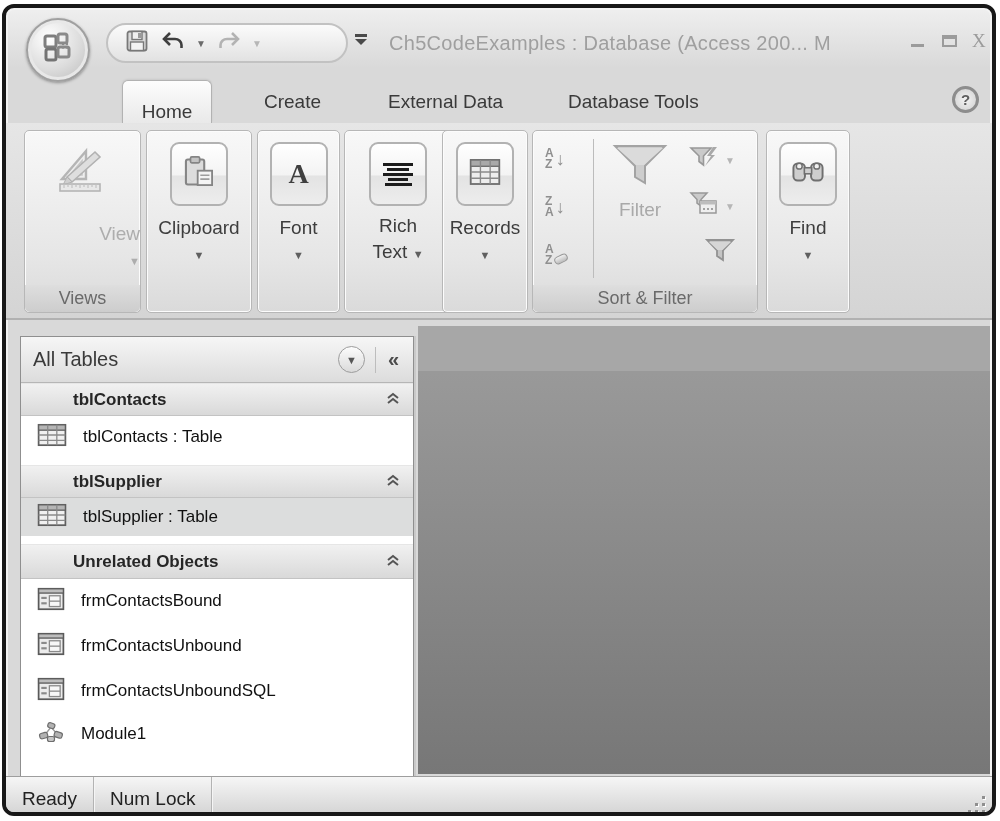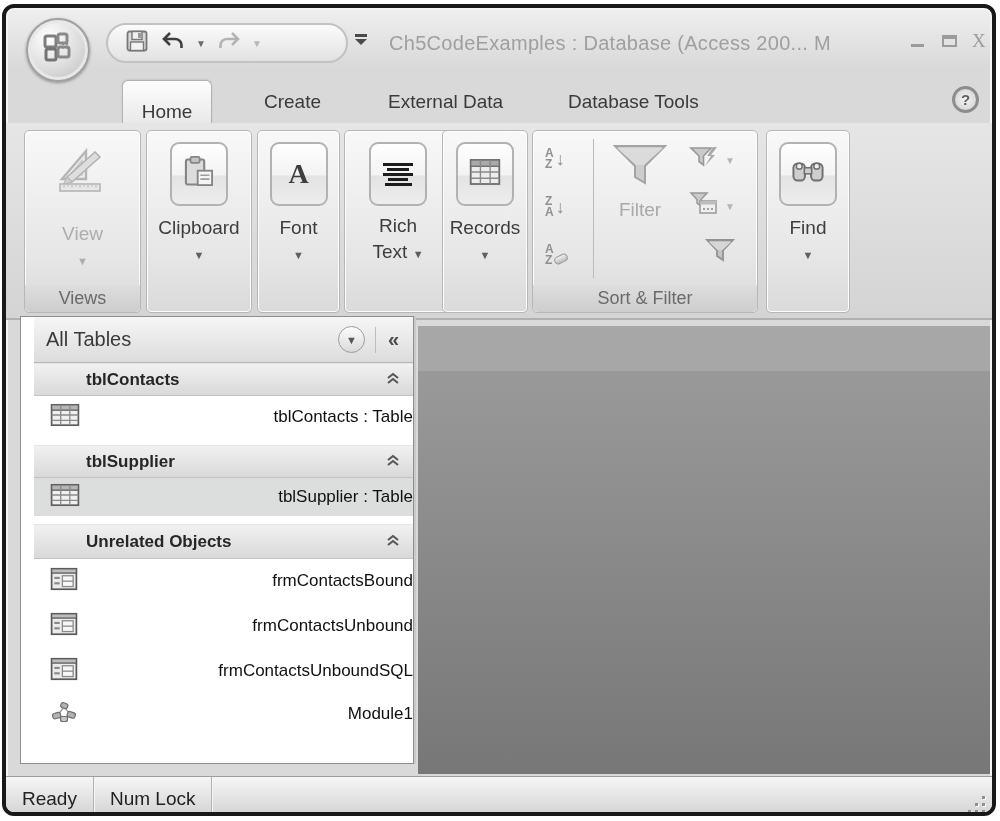--- a/index.html
+++ b/index.html
@@ -47,52 +47,52 @@
       background:linear-gradient(#f8f8f8,#e6e6e6 70%,#dadada);box-shadow:inset 0 0 0 1px #fcfcfc;}
   .group-caption{position:absolute;left:0;bottom:0;width:100%;height:27px;border-radius:0 0 5px 5px;
       background:linear-gradient(#dedede,#cdcdcd);display:flex;align-items:center;justify-content:center;
       font-size:18px;color:#6a6a6a;}
   .iconbox{position:absolute;left:50%;transform:translateX(-50%);top:11px;width:58px;height:64px;
       border:2px solid #b2b2b2;border-radius:9px;cursor:pointer;
       background:linear-gradient(#ffffff,#f3f3f3 52%,#e3e3e3 53%,#ededed);
       display:flex;align-items:center;justify-content:center;}
   .biglabel{position:absolute;left:0;top:86px;width:100%;text-align:center;font-size:19px;color:#3d3d3d;cursor:pointer;}
   .bigarrow{position:absolute;left:0;top:118px;width:100%;text-align:center;font-size:11px;color:#5f5f5f;cursor:pointer;}
-  .dis-t{color:#adadad !important;}
+  .dis-t{color:#adadad !important;text-align:right;}
   .align-lines span{display:block;height:3px;background:#1c1c1c;margin:2px auto;}
 
   
   .sf-sep{position:absolute;left:60px;top:8px;bottom:34px;width:1px;background:#bcbcbc;}
   .sort-btn{position:absolute;left:12px;width:44px;height:40px;display:flex;align-items:center;gap:2px;cursor:pointer;}
   .sort-letters{display:flex;flex-direction:column;font-size:12px;line-height:11px;font-weight:bold;color:#8f8f8f;
       font-family:"Liberation Serif",serif;}
   .sort-arrow{font-size:18px;color:#8f8f8f;line-height:18px;}
   .eraser{width:14px;height:8px;background:linear-gradient(#f0f0f0,#bdbdbd);border:1px solid #979797;border-radius:4px;
       transform:rotate(-25deg);margin-left:-2px;margin-top:8px;}
   .filter-big{position:absolute;left:70px;top:10px;width:74px;height:110px;text-align:center;cursor:default;}
   .filter-label{font-size:19px;color:#a9a9a9;margin-top:6px;}
   .sf-right{position:absolute;left:156px;top:6px;width:62px;}
   .sf-small{height:46px;display:flex;align-items:center;gap:4px;cursor:pointer;justify-content:flex-start;}
 
   
-  .navpane{position:absolute;left:14px;top:308px;width:394px;height:448px;background:#ffffff;
-      border:1px solid #8f8f8f;box-shadow:2px 0 0 #c9c9c9;padding-left:13px;}
+  .navpane{position:absolute;left:14px;top:328px;width:394px;height:448px;background:#ffffff;
+      border:1px solid #8f8f8f;box-shadow:2px 0 0 #c9c9c9;}
   .nav-header{height:46px;background:linear-gradient(#f6f6f6,#dcdcdc);border-bottom:1px solid #b6b6b6;
       display:flex;align-items:center;padding:0 12px;}
   .nav-title{font-size:20px;color:#3a3a3a;flex:1 1 auto;}
   .nav-drop{width:27px;height:27px;border-radius:50%;border:1px solid #9c9c9c;cursor:pointer;
       background:linear-gradient(#fcfcfc,#dadada);display:flex;align-items:center;justify-content:center;
       font-size:11px;color:#555;margin-right:10px;}
   .nav-vline{width:1px;height:26px;background:#bdbdbd;margin-right:10px;}
   .nav-shutter{font-size:20px;color:#4c4c4c;cursor:pointer;padding:0 2px;font-weight:bold;}
   .nav-group-header{height:33px;background:linear-gradient(#f1f1f1,#d9d9d9);border-top:1px solid #e6e6e6;
       border-bottom:1px solid #c3c3c3;display:flex;align-items:center;padding:0 12px;cursor:pointer;}
   .nav-group-title{font-size:17px;font-weight:bold;color:#262626;flex:1 1 auto;margin-left:40px;}
   .chev2{color:#555;}
-  .nav-item{height:41px;display:flex;align-items:center;padding-left:16px;background:#fff;cursor:pointer;justify-content:space-between;}
+  .nav-item{height:41px;display:flex;align-items:center;padding-left:16px;background:#fff;cursor:pointer;}
   .nav-item.selected{background:#dcdddd;}
   .nav-item .lbl{font-size:17px;color:#101010;margin-left:16px;}
   .nav-spacer{height:8px;background:#fff;}
 
   
   .canvas{position:absolute;left:412px;top:318px;width:572px;height:448px;
       background:linear-gradient(#9d9d9d,#777777);}
   .canvas-top{position:absolute;left:0;top:0;width:100%;height:45px;background:#a7a7a7;}
 
   

